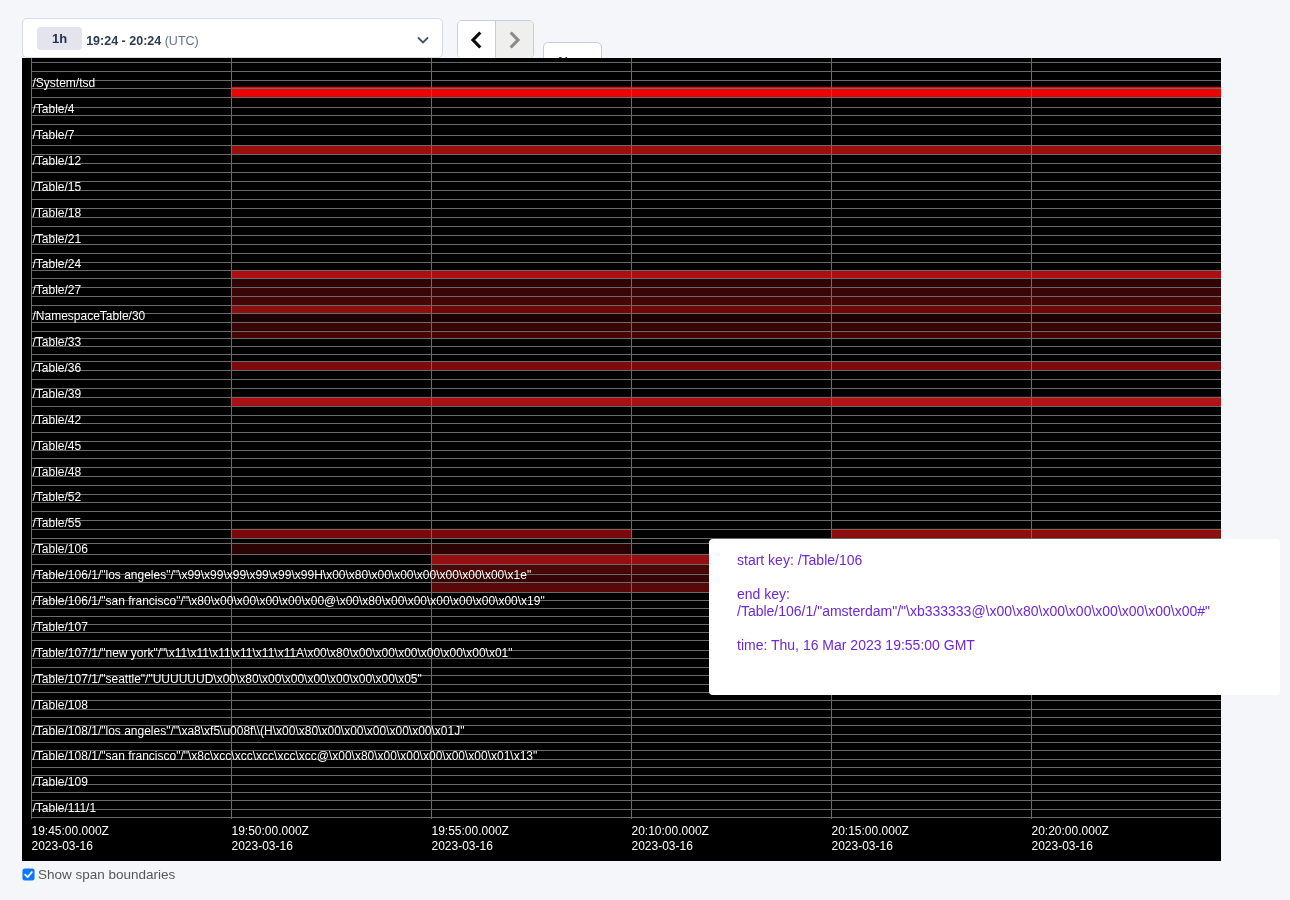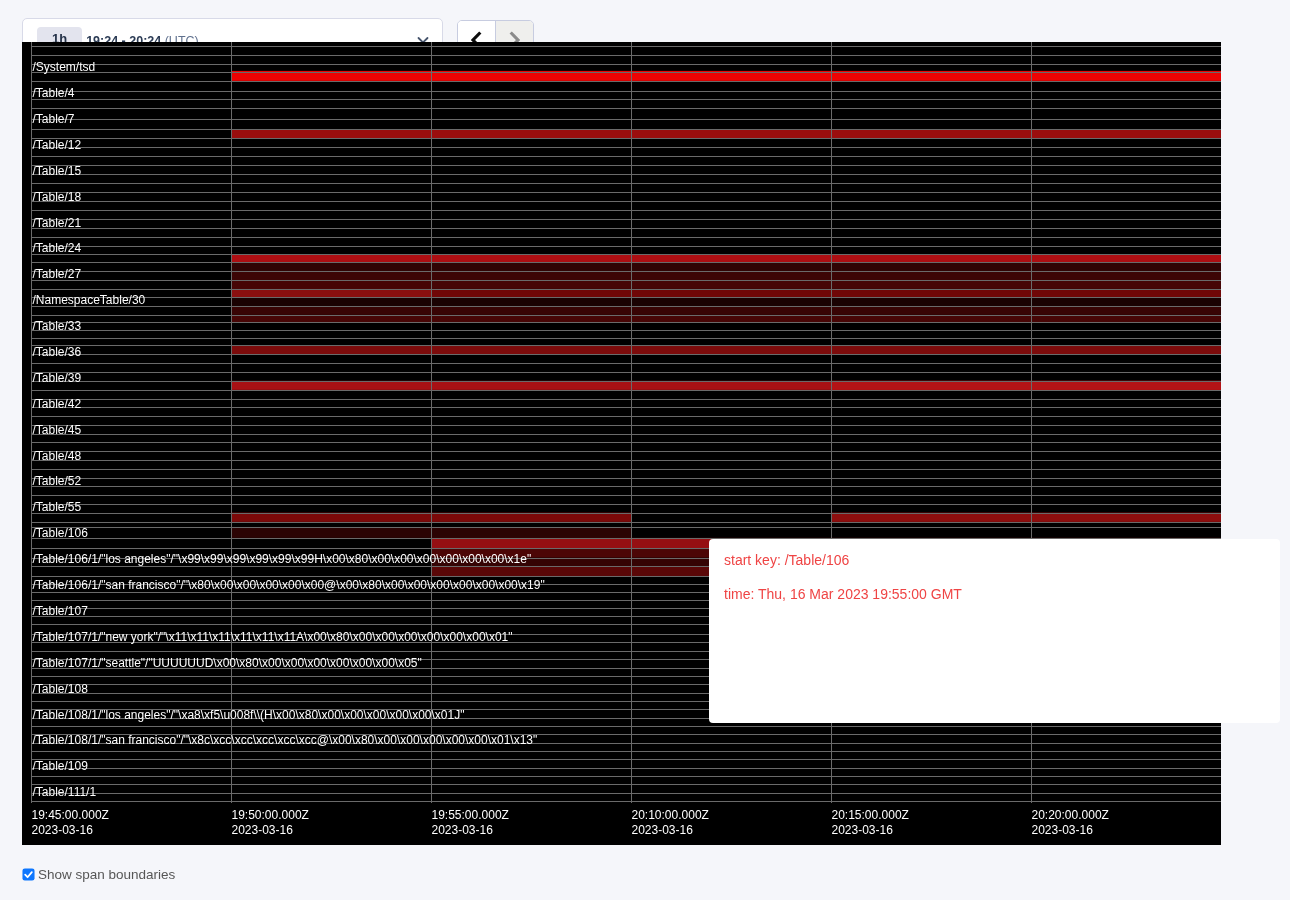--- a/index.html
+++ b/index.html
@@ -5,22 +5,22 @@
 .abs { position:absolute; }
 .dropdown { left:22px; top:18px; width:421px; height:40px; background:#fff; border:1px solid #d8dae8; border-radius:5px; display:flex; align-items:center; }
 .badge { margin-left:14px; background:#e3e4ee; border-radius:4px; color:#26334a; font-size:13px; font-weight:bold; padding:4px 15px; }
 .trange { margin-left:4px; font-size:12.5px; font-weight:bold; color:#2c3c55; position:relative; top:3px; }
 .trange .utc { font-weight:normal; color:#60718e; }
 .chev { position:absolute; right:13px; top:17px; }
 .seg { left:457px; top:20px; width:77px; height:39px; border:1px solid #c7cce0; border-radius:5px; background:#fff; display:flex; overflow:hidden; }
 .seg .l { width:38px; height:100%; display:flex; align-items:center; justify-content:center; background:#fff; }
 .seg .r { width:39px; height:100%; display:flex; align-items:center; justify-content:center; background:#efefed; border-left:1px solid #c7cce0; }
 .nowbtn { left:543px; top:20px; width:59px; height:39px; border:1px solid #c7cce0; border-radius:5px; background:#fff; color:#33425e; font-size:13.5px; font-weight:bold; display:flex; align-items:center; justify-content:center;margin-top:22px; }
-.chart { left:22px; top:42px; width:1199px; height:642px; background:#0f766e; }
-.tooltip { left:709px; top:539px; width:571px; height:184px; background:#fff; border-radius:4px; color:#ef4444; font-size:14px; padding:13px 15px; }
+.chart { left:22px; top:58px; width:1199px; height:642px; background:#0f766e; }
+.tooltip { left:709px; top:539px; width:571px; height:156px; background:#fff; border-radius:4px; color:#6d28d9; font-size:14px; padding:13px 28px; }
 .tooltip p { margin-bottom:17px; line-height:17px; }
 .cbrow { left:22px; top:867px; display:flex; align-items:center; color:#565656; font-size:13.5px;text-align:right; }
 .cbrow svg { margin-right:3px; }
 </style></head>
 <body>
 <div class="abs dropdown">
   <span class="badge">1h</span>
   <span class="trange">19:24 - 20:24 <span class="utc">(UTC)</span></span>
   <svg class="chev" width="12" height="9" viewBox="0 0 12 9">
       <path d="M1.5 2 L6 6.5 L10.5 2" stroke="#45536b" stroke-width="1.8" fill="none" stroke-linecap="round"></path>
@@ -105,20 +105,21 @@
 <text x="609.5" y="791.5">2023-03-16</text>
 <text x="809.5" y="776.5">20:15:00.000Z</text>
 <text x="809.5" y="791.5">2023-03-16</text>
 <text x="1009.5" y="776.5">20:20:00.000Z</text>
 <text x="1009.5" y="791.5">2023-03-16</text>
 </g>
 </svg>
 </div>
 <div class="abs tooltip">
   <p>start key: /Table/106</p>
+  <p>end key: /Table/106/1/"amsterdam"/"\xb333333@\x00\x80\x00\x00\x00\x00\x00\x00#"</p>
   <p>time: Thu, 16 Mar 2023 19:55:00 GMT</p>
 </div>
 <div class="abs cbrow">
   <svg width="13" height="13" viewBox="0 0 14 14">
       <rect x="0.5" y="0.5" width="13" height="13" rx="2.5" fill="#0d76fe"></rect>
       <path d="M3.4 7.2 L6 9.9 L10.6 4.4" stroke="#fff" stroke-width="1.9" fill="none" stroke-linecap="round" stroke-linejoin="round"></path>
     </svg>
   <span>Show span boundaries</span>
 </div>
 

